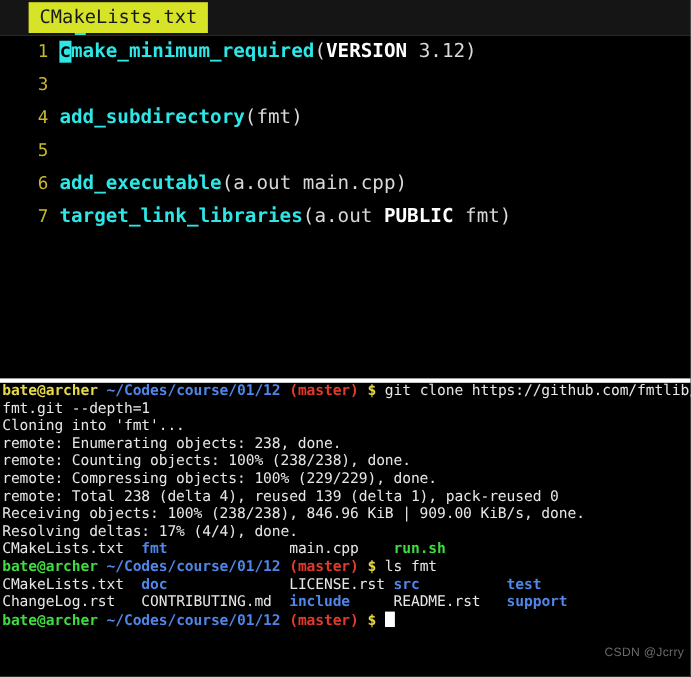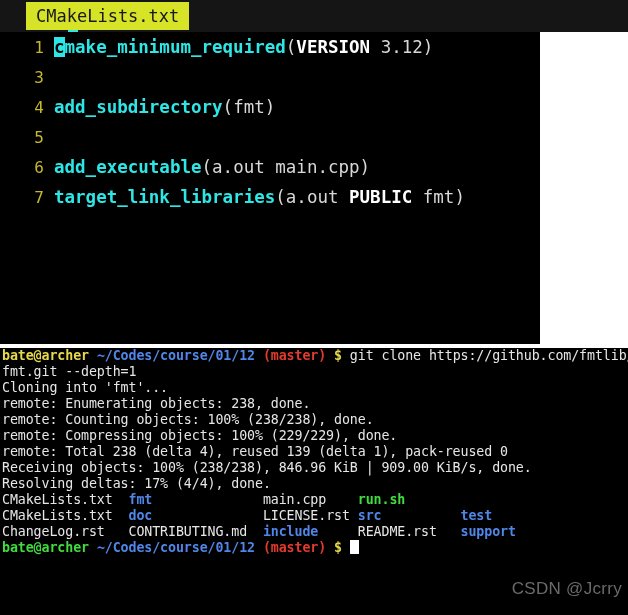--- a/index.html
+++ b/index.html
@@ -51,21 +51,21 @@
     width: 10px;
     height: 3px;
     background: #2ee6e6;
   }
 
   
   .editor {
     position: absolute;
     left: 0;
     top: 32px;
-    width: 540px;
+    width: 628px;
     height: 312px;
     background: #000000;
   }
   .code-line {
     position: relative;
     height: 30px;
     line-height: 30px;
     white-space: pre;
     font-size: 17.5px;
   }
@@ -127,21 +127,21 @@
     background: #ffffff;
     vertical-align: -2px;
   }
 
   
   .watermark {
     position: absolute;
     right: 6px;
     bottom: 16px;
     color: #6a6a6a;
-    font-size: 17px;
+    font-size: 11px;
     font-family: "Liberation Sans", sans-serif;
     letter-spacing: 0.3px;
   }
 </style>
 </head>
 <body>
 
 <div id="screen">
 
   <div class="tabbar">
@@ -167,20 +167,21 @@
         <div class="tline"><span class="user-yellow">bate@archer</span><span class="out"> </span><span class="path">~/Codes/course/01/12</span><span class="out"> </span><span class="branch">(master)</span><span class="out"> </span><span class="dollar-y">$</span><span class="out"> </span><span class="cmd">git clone https://github.com/fmtlib/</span></div>
         <div class="tline"><span class="out">fmt.git --depth=1</span></div>
         <div class="tline"><span class="out">Cloning into 'fmt'...</span></div>
         <div class="tline"><span class="out">remote: Enumerating objects: 238, done.</span></div>
         <div class="tline"><span class="out">remote: Counting objects: 100% (238/238), done.</span></div>
         <div class="tline"><span class="out">remote: Compressing objects: 100% (229/229), done.</span></div>
         <div class="tline"><span class="out">remote: Total 238 (delta 4), reused 139 (delta 1), pack-reused 0</span></div>
         <div class="tline"><span class="out">Receiving objects: 100% (238/238), 846.96 KiB | 909.00 KiB/s, done.</span></div>
         <div class="tline"><span class="out">Resolving deltas: 17% (4/4), done.</span></div>
         <div class="tline"><span class="file">CMakeLists.txt</span><span class="out">  </span><span class="dir">fmt</span><span class="out">              </span><span class="file">main.cpp</span><span class="out">    </span><span class="exec">run.sh</span></div>
+        <div class="tline"><span class="user-green">bate@archer</span><span class="out"> </span><span class="path">~/Codes/course/01/12</span><span class="out"> </span><span class="branch">(master)</span><span class="out"> </span><span class="dollar-g">$</span><span class="out"> </span><span class="cmd">ls fmt</span></div>
         <div class="tline"><span class="file">CMakeLists.txt</span><span class="out">  </span><span class="dir">doc</span><span class="out">              </span><span class="file">LICENSE.rst</span><span class="out"> </span><span class="dir">src</span><span class="out">          </span><span class="dir">test</span></div>
         <div class="tline"><span class="file">ChangeLog.rst</span><span class="out">   </span><span class="file">CONTRIBUTING.md</span><span class="out">  </span><span class="dir">include</span><span class="out">     </span><span class="file">README.rst</span><span class="out">   </span><span class="dir">support</span></div>
         <div class="tline"><span class="user-green">bate@archer</span><span class="out"> </span><span class="path">~/Codes/course/01/12</span><span class="out"> </span><span class="branch">(master)</span><span class="out"> </span><span class="dollar-g">$</span><span class="out"> </span><span class="blockcursor"></span></div>
       </div>
   </div>
 
   <div class="watermark">CSDN @Jcrry</div>
 
 </div>
 

